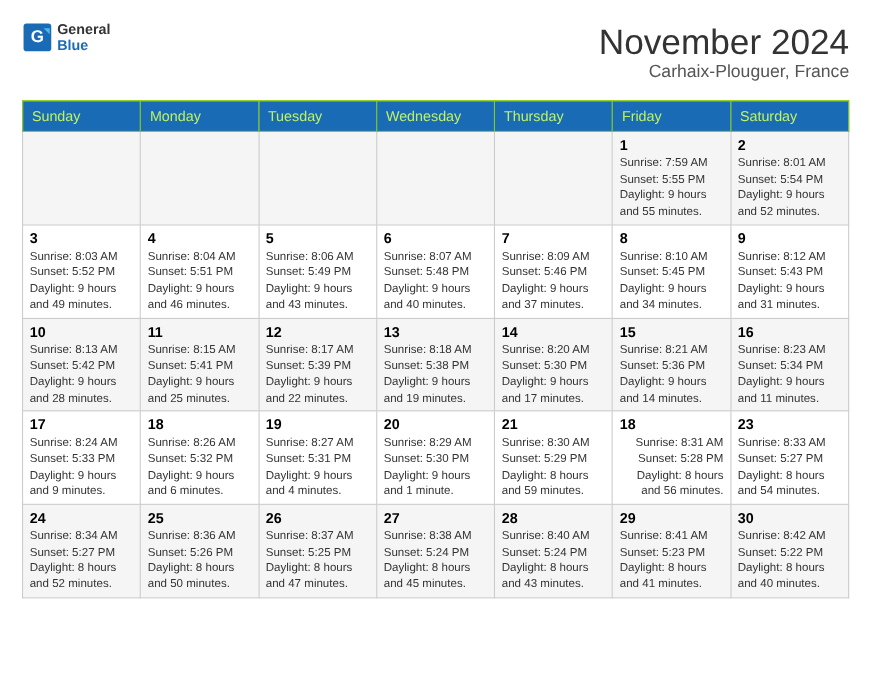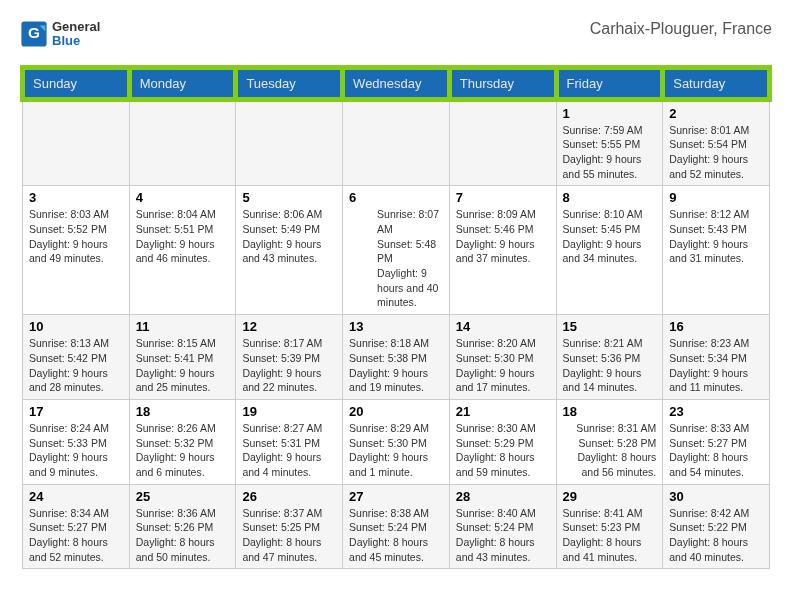--- a/index.html
+++ b/index.html
@@ -46,26 +46,26 @@
       font-size: 16px;
       color: #555;
     }
     table {
       width: 100%;
       border-collapse: collapse;
       font-size: 11px;
     }
     thead tr th {
       background-color: #1a6bb5;
-      color: #e5e5e5;
+      color: #bef264;
       padding: 6px 8px;
       text-align: left;
       font-size: 13px;
       font-weight: normal;
-      border: 5px solid #84cc16;
+      border: 1px solid #84cc16;
     }
     tbody tr td {
       border: 1px solid #ccc;
       vertical-align: top;
       padding: 4px 6px;
       min-height: 80px;
       width: 14.28%;
     }
     tbody tr:nth-child(odd) td {
       background-color: #f5f5f5;
@@ -96,20 +96,21 @@
     <svg class="logo-icon" viewBox="0 0 40 40">
       <rect x="2" y="2" width="36" height="36" rx="4" fill="#1a6bb5"></rect>
       <text x="20" y="26" font-size="22" text-anchor="middle" fill="white" font-family="Arial" font-weight="bold">G</text>
       <polygon points="28,8 36,8 36,16" fill="#4db8e8"></polygon>
     </svg>
     <div class="logo-text">
       General<br><span>Blue</span>
     </div>
   </div>
   <div class="title-area">
+    <div class="month-title">November 2024</div>
     <div class="subtitle">Carhaix-Plouguer, France</div>
   </div>
 </div>
 
 <table>
   <thead>
     <tr id="header-row">
         <th>Sunday</th>
         <th>Monday</th>
         <th>Tuesday</th>
@@ -153,21 +154,21 @@
 Daylight: 9 hours and 46 minutes.</div>
         </td>
         <td>
           <span class="day-num">5</span>
           <div class="day-info" style="white-space: pre-line;">Sunrise: 8:06 AM
 Sunset: 5:49 PM
 Daylight: 9 hours and 43 minutes.</div>
         </td>
         <td>
           <span class="day-num">6</span>
-          <div class="day-info" style="white-space: pre-line; margin-left: 28px;">Sunrise: 8:07 AM
+          <div class="day-info" style="white-space: pre-line;">Sunrise: 8:07 AM
 Sunset: 5:48 PM
 Daylight: 9 hours and 40 minutes.</div>
         </td>
         <td>
           <span class="day-num">7</span>
           <div class="day-info" style="white-space: pre-line;">Sunrise: 8:09 AM
 Sunset: 5:46 PM
 Daylight: 9 hours and 37 minutes.</div>
         </td>
         <td>

